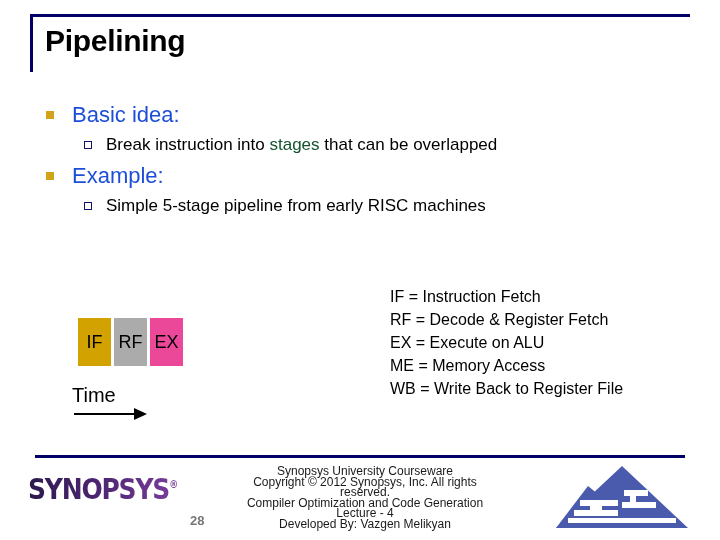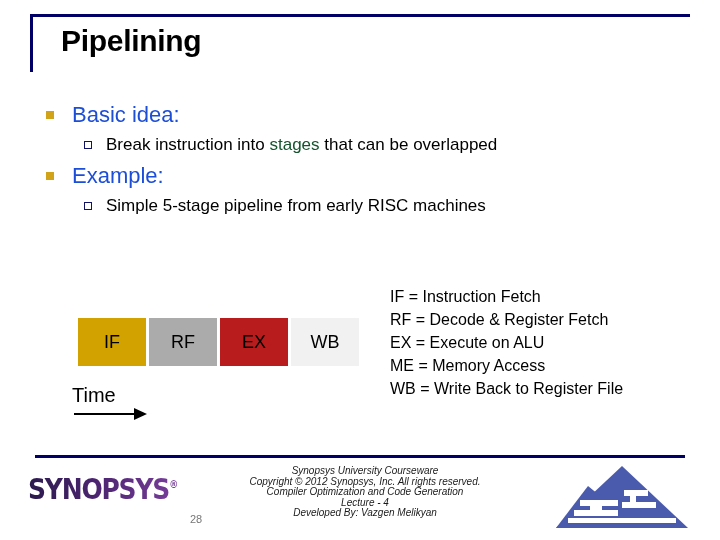--- a/index.html
+++ b/index.html
@@ -28,21 +28,20 @@
   }
   #page-title {
     position: absolute;
     left: 12px;
     top: 7px;
     font-size: 30px;
     font-weight: bold;
     color: #000000;
     letter-spacing: -0.3px;
     white-space: nowrap;
-    margin-left: 16px;
   }
 
   
   #bullets {
     position: absolute;
     left: 40px;
     top: 100px;
     width: 650px;
   }
   .lvl1 {
@@ -123,21 +122,21 @@
     color: #000000;
   }
 
   #stage-row {
     position: absolute;
     left: 18px;
     top: 38px;
     display: flex;
   }
   .stage-box {
-    width: 68px;
+    width: 33px;
     height: 48px;
     margin-right: 3px;
     display: flex;
     align-items: center;
     justify-content: center;
     font-size: 18px;
     color: #000000;
   }
 
   #time-label {
@@ -201,34 +200,34 @@
   }
   #synopsys-tm {
     font-size: 9px;
     vertical-align: super;
     letter-spacing: 0;
   }
   #page-number {
     position: absolute;
     left: 190px;
     top: 513px;
-    font-size: 11px;
+    font-size: 13px;
     color: #777777;
+    font-weight: bold;
   }
   #footer-text {
     position: absolute;
     left: 230px;
     top: 466px;
     width: 270px;
     text-align: center;
-    font-size: 10px;
+    font-size: 12px;
     line-height: 10.5px;
     color: #1a1a1a;
     font-family: "Liberation Sans", sans-serif;
-    font-style: italic;
   }
   #mountain-logo {
     position: absolute;
     left: 552px;
     top: 462px;
     width: 140px;
     height: 72px;
   }
 </style>
 </head>
@@ -265,25 +264,22 @@
 <div id="diagram">
 
 
   <div id="stage-row">
     <div class="stage-box" style="background:#D1A200">
       <span>IF</span>
     </div>
     <div class="stage-box" style="background:#ABABAB">
       <span>RF</span>
     </div>
-    <div class="stage-box" style="background:#b91c1c">
+    <div class="stage-box" style="background:#ec4899">
       <span>EX</span>
-    </div>
-    <div class="stage-box" style="background:#F1F1F1">
-      <span>WB</span>
     </div>
   </div>
 
   <div id="time-label">Time</div>
   <div id="time-line"></div>
   <div id="time-head"></div>
 
 </div>
 
 <div id="legend">

